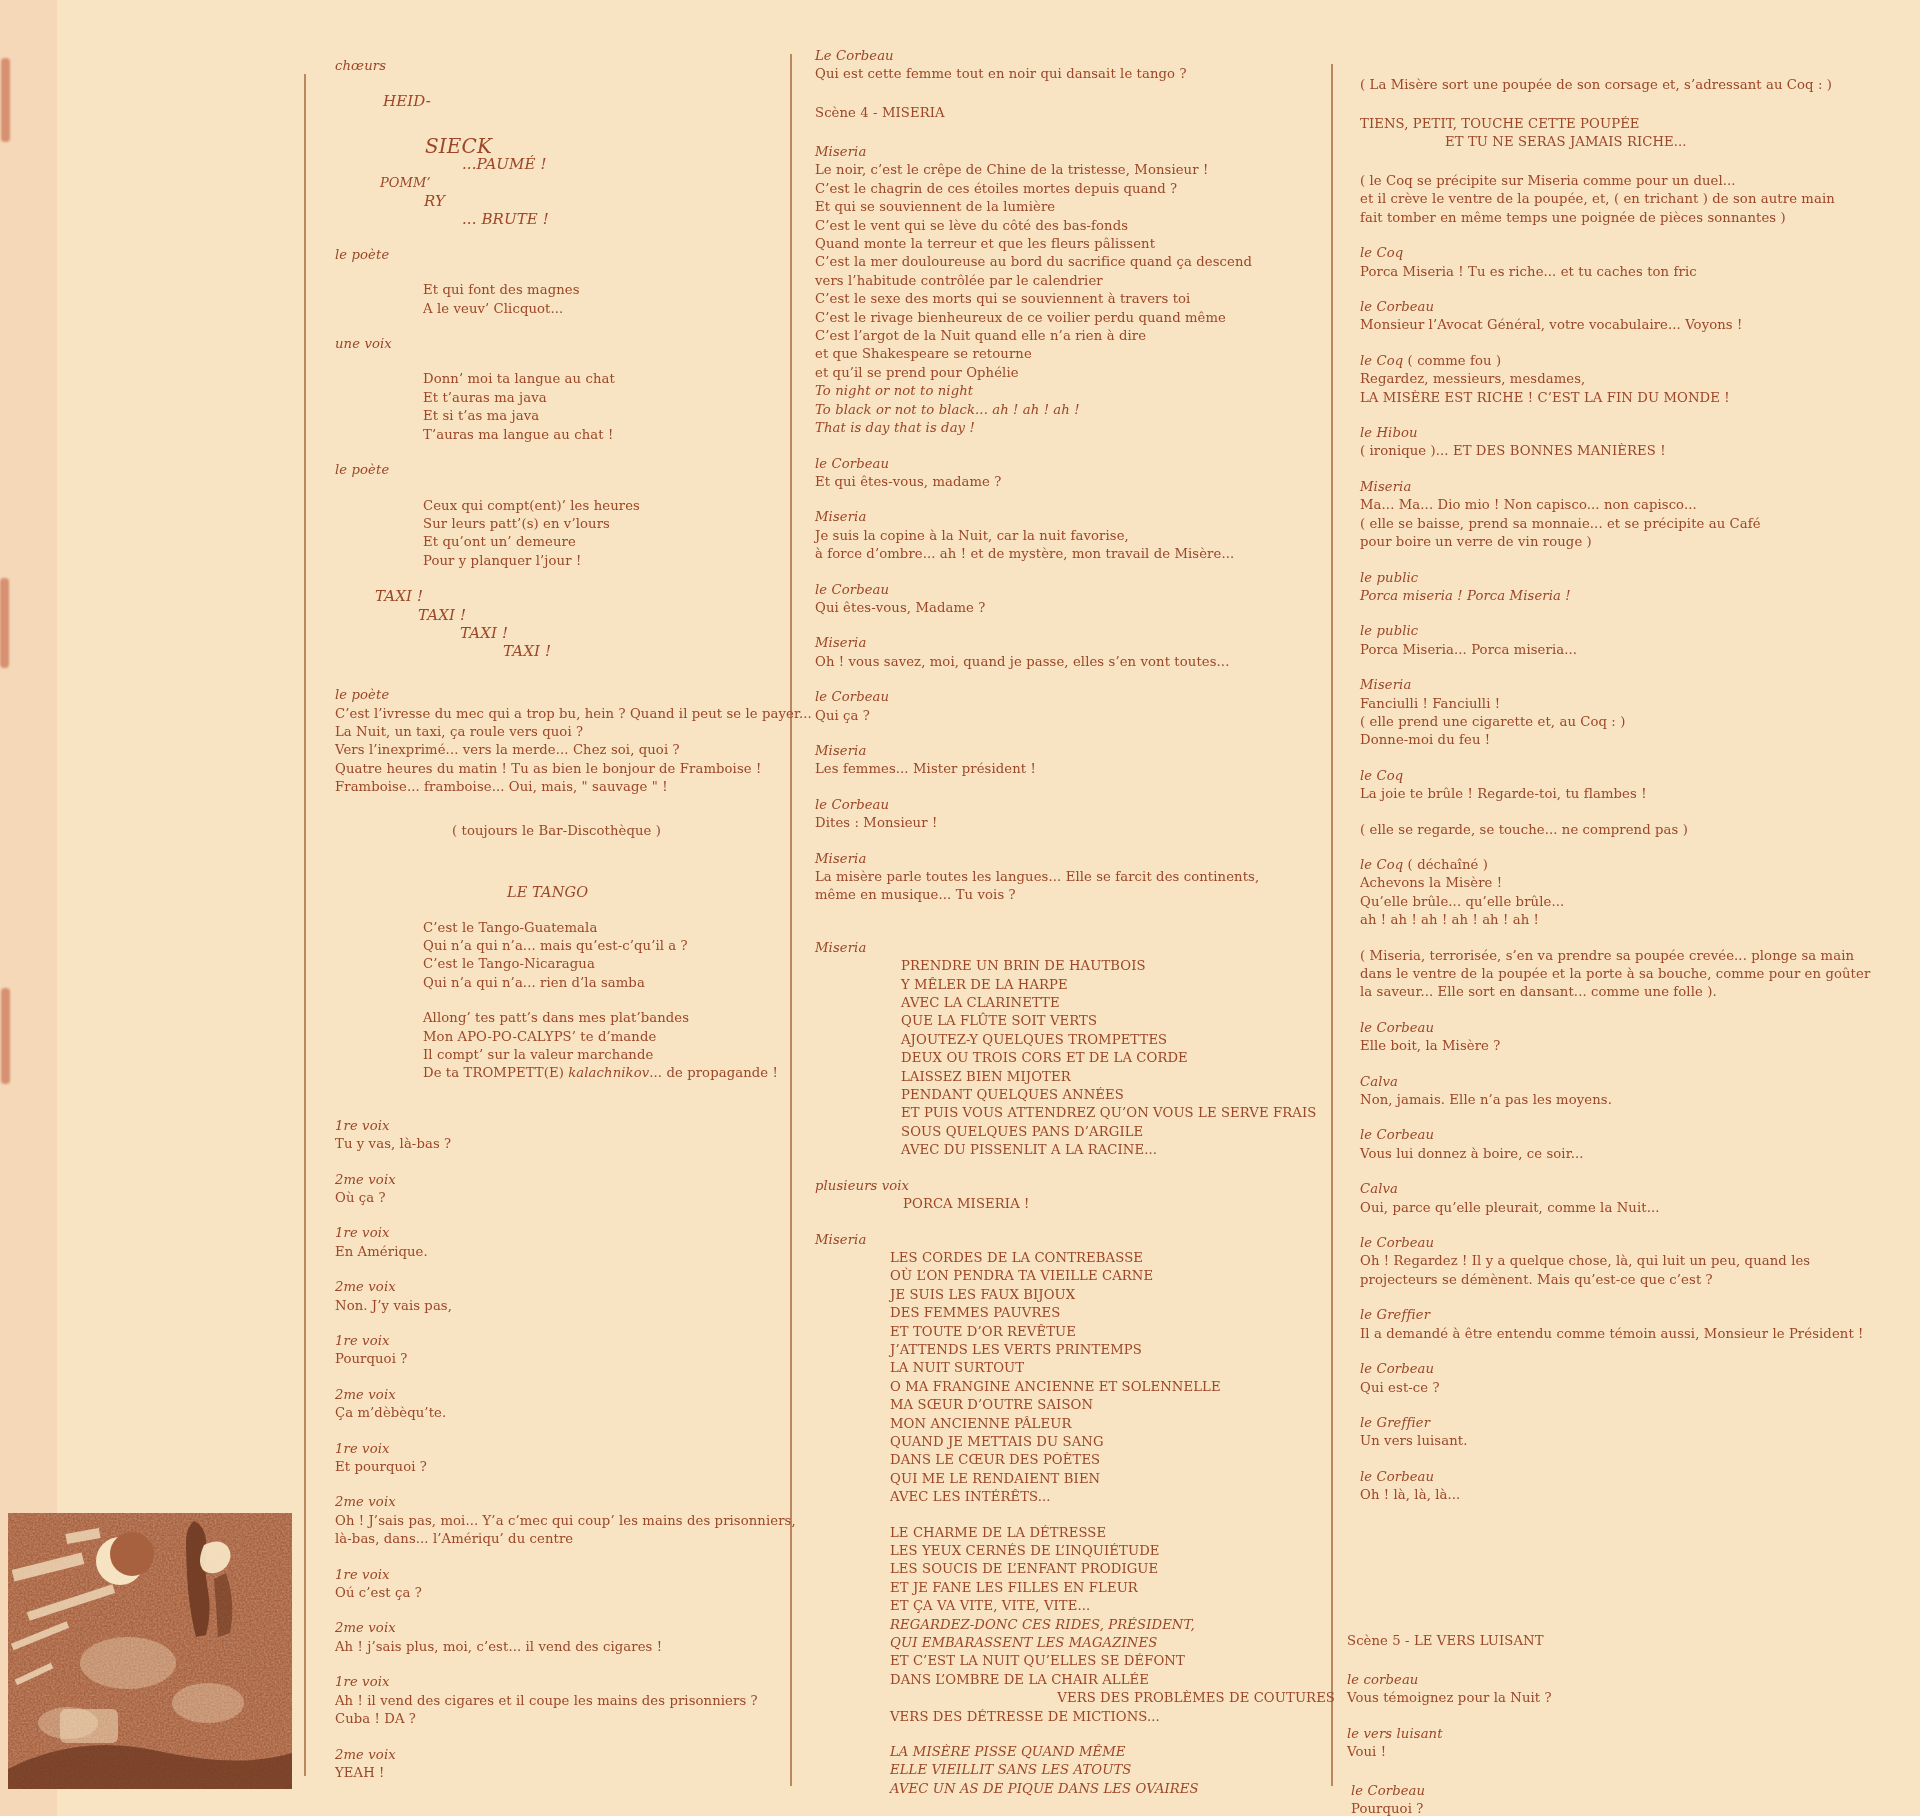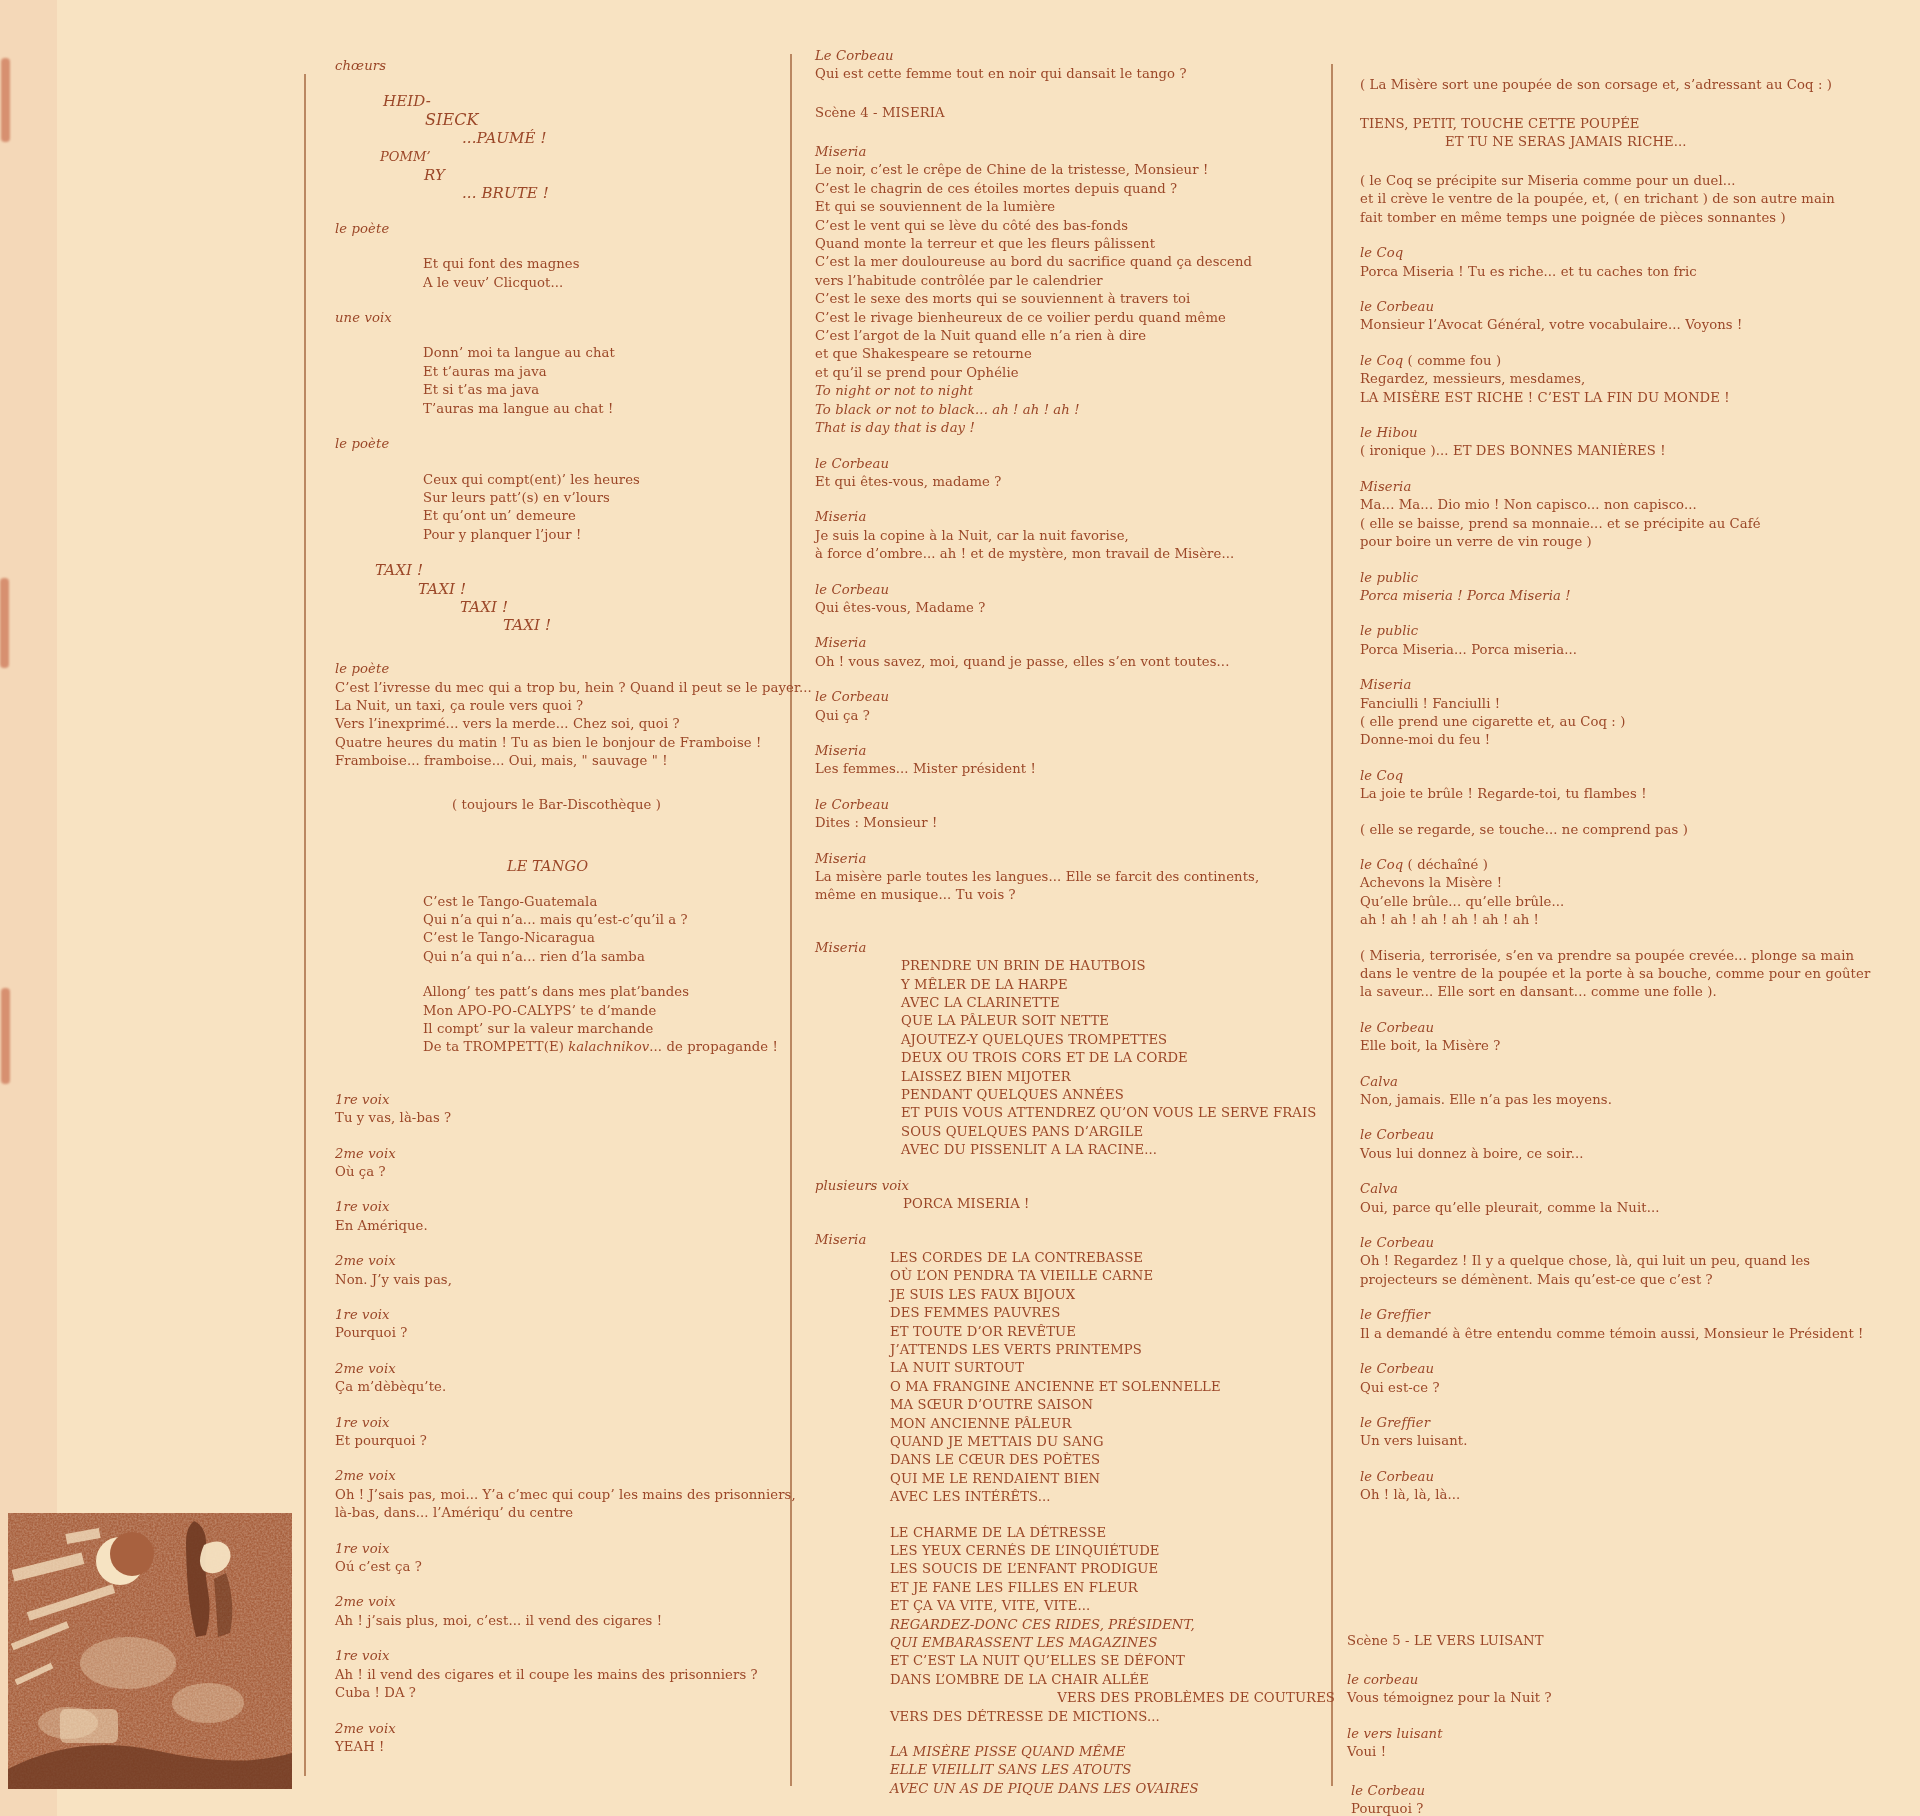--- a/index.html
+++ b/index.html
@@ -65,21 +65,21 @@
   <div id="rule-1" class="vrule"></div>
   <div id="rule-2" class="vrule"></div>
   <div id="rule-3" class="vrule"></div>
 
   <div id="column-1" class="column">
       <div class="block" style="--sp: 0;">
         <div class="line s-i">chœurs</div>
       </div>
       <div class="block" style="--sp: 1;">
         <div class="line s-ci" style="padding-left: 48px; font-size: 15px;">HEID-</div>
-        <div class="line s-ci" style="padding-left: 90px; font-size: 16px;">SIECK</div>
+        <div class="line s-ci" style="padding-left: 90px; font-size: 20px; margin-top: 26px;">SIECK</div>
         <div class="line s-ci" style="padding-left: 127px; font-size: 15px;">...PAUMÉ !</div>
         <div class="line s-ci" style="padding-left: 45px; font-size: 13px;">POMM’</div>
         <div class="line s-ci" style="padding-left: 89px; font-size: 15px;">RY</div>
         <div class="line s-ci" style="padding-left: 127px; font-size: 15px;">... BRUTE !</div>
       </div>
       <div class="block" style="--sp: 1;">
         <div class="line s-i">le poète</div>
         <div class="lgap"></div>
         <div class="line s-n" style="padding-left: 88px;">Et qui font des magnes</div>
         <div class="line s-n" style="padding-left: 88px;">A le veuv’ Clicquot...</div>
@@ -241,21 +241,21 @@
       <div class="block" style="--sp: 1;">
         <div class="line s-i">Miseria</div>
         <div class="line s-n">La misère parle toutes les langues... Elle se farcit des continents,</div>
         <div class="line s-n">même en musique... Tu vois ?</div>
       </div>
       <div class="block" style="--sp: 2;">
         <div class="line s-i">Miseria</div>
         <div class="line s-c" style="padding-left: 86px;">PRENDRE UN BRIN DE HAUTBOIS</div>
         <div class="line s-c" style="padding-left: 86px;">Y MÊLER DE LA HARPE</div>
         <div class="line s-c" style="padding-left: 86px;">AVEC LA CLARINETTE</div>
-        <div class="line s-c" style="padding-left: 86px;">QUE LA PÂLEUR SOIT NETTE</div>
+        <div class="line s-c" style="padding-left: 86px;">QUE LA FLÛTE SOIT VERTS</div>
         <div class="line s-c" style="padding-left: 86px;">AJOUTEZ-Y QUELQUES TROMPETTES</div>
         <div class="line s-c" style="padding-left: 86px;">DEUX OU TROIS CORS ET DE LA CORDE</div>
         <div class="line s-c" style="padding-left: 86px;">LAISSEZ BIEN MIJOTER</div>
         <div class="line s-c" style="padding-left: 86px;">PENDANT QUELQUES ANNÉES</div>
         <div class="line s-c" style="padding-left: 86px;">ET PUIS VOUS ATTENDREZ QU’ON VOUS LE SERVE FRAIS</div>
         <div class="line s-c" style="padding-left: 86px;">SOUS QUELQUES PANS D’ARGILE</div>
         <div class="line s-c" style="padding-left: 86px;">AVEC DU PISSENLIT A LA RACINE...</div>
       </div>
       <div class="block" style="--sp: 1;">
         <div class="line s-i">plusieurs voix</div>

